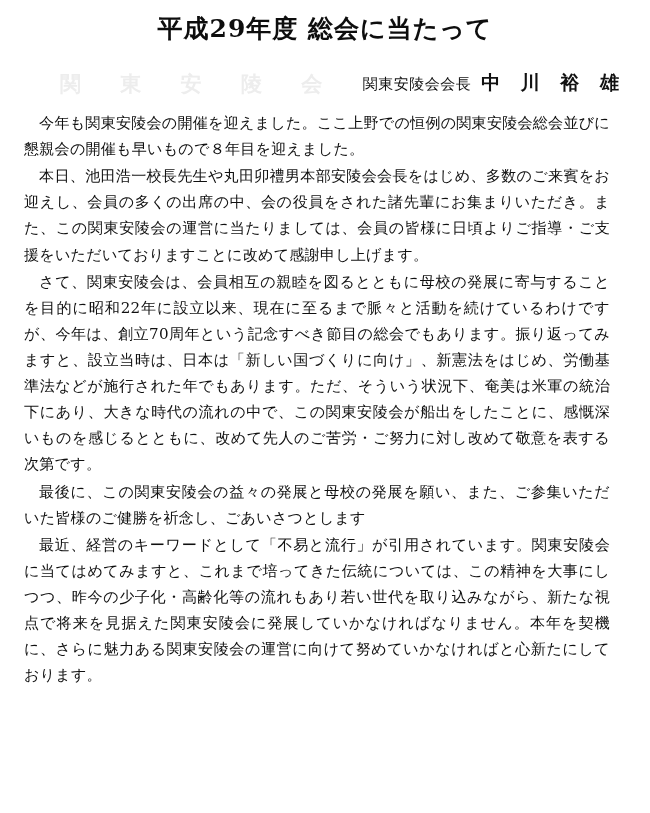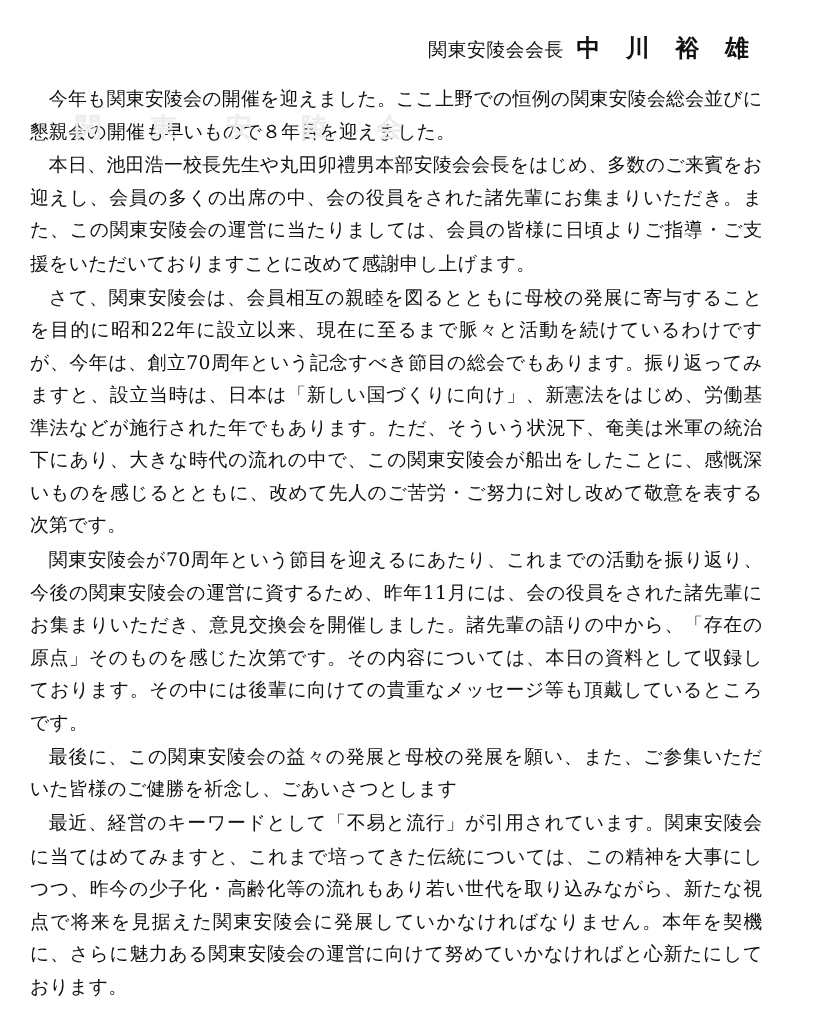--- a/index.html
+++ b/index.html
@@ -28,21 +28,21 @@
     font-size: 25px;
     font-weight: bold;
     letter-spacing: 1px;
     margin: 8px 0 0 0;
     padding-top: 6px;
     line-height: 1.2;
     color: #0d0d0d;
   }
   .byline-row {
     margin-top: 26px;
-    padding-right: 44px;
+    padding-right: 24px;
     text-align: right;
     font-size: 15.5px;
     white-space: nowrap;
     color: #111;
   }
   .byline-affil {
     font-size: 15px;
     letter-spacing: 0.5px;
   }
   .byline-name {
@@ -77,27 +77,27 @@
     color: #101010;
   }
 </style>
 </head>
 <body>
 
 <div class="page">
 
   <div class="ghost-stamp">関 東 安 陵 会</div>
 
+  <h1 class="doc-title">平成29年度 総会に当たって</h1>
 
   <div class="byline-row">
     <span class="byline-affil">関東安陵会会長</span><span class="byline-name">中 川 裕 雄</span>
   </div>
 
   <div class="body-text">
     <p class="para">今年も関東安陵会の開催を迎えました。ここ上野での恒例の関東安陵会総会並びに懇親会の開催も早いもので８年目を迎えました。</p>
     <p class="para">本日、池田浩一校長先生や丸田卯禮男本部安陵会会長をはじめ、多数のご来賓をお迎えし、会員の多くの出席の中、会の役員をされた諸先輩にお集まりいただき。また、この関東安陵会の運営に当たりましては、会員の皆様に日頃よりご指導・ご支援をいただいておりますことに改めて感謝申し上げます。</p>
     <p class="para">さて、関東安陵会は、会員相互の親睦を図るとともに母校の発展に寄与することを目的に昭和22年に設立以来、現在に至るまで脈々と活動を続けているわけですが、今年は、創立70周年という記念すべき節目の総会でもあります。振り返ってみますと、設立当時は、日本は「新しい国づくりに向け」、新憲法をはじめ、労働基準法などが施行された年でもあります。ただ、そういう状況下、奄美は米軍の統治下にあり、大きな時代の流れの中で、この関東安陵会が船出をしたことに、感慨深いものを感じるとともに、改めて先人のご苦労・ご努力に対し改めて敬意を表する次第です。</p>
-    <p class="para">関東安陵会が70周年という節目を迎えるにあたり、これまでの活動を振り返り、今後の関東安陵会の運営に資するため、昨年11月には、会の役員をされた諸先輩にお集まりいただき、意見交換会を開催しました。諸先輩の語りの中から、「存在の原点」そのものを感じた次第です。その内容については、本日の資料として収録しております。その中には後輩に向けての貴重なメッセージ等も頂戴しているところです。</p>
     <p class="para">最後に、この関東安陵会の益々の発展と母校の発展を願い、また、ご参集いただいた皆様のご健勝を祈念し、ごあいさつとします</p>
     <p class="para">最近、経営のキーワードとして「不易と流行」が引用されています。関東安陵会に当てはめてみますと、これまで培ってきた伝統については、この精神を大事にしつつ、昨今の少子化・高齢化等の流れもあり若い世代を取り込みながら、新たな視点で将来を見据えた関東安陵会に発展していかなければなりません。本年を契機に、さらに魅力ある関東安陵会の運営に向けて努めていかなければと心新たにしております。</p>
   </div>
 
 </div>
 
 </body></html>

